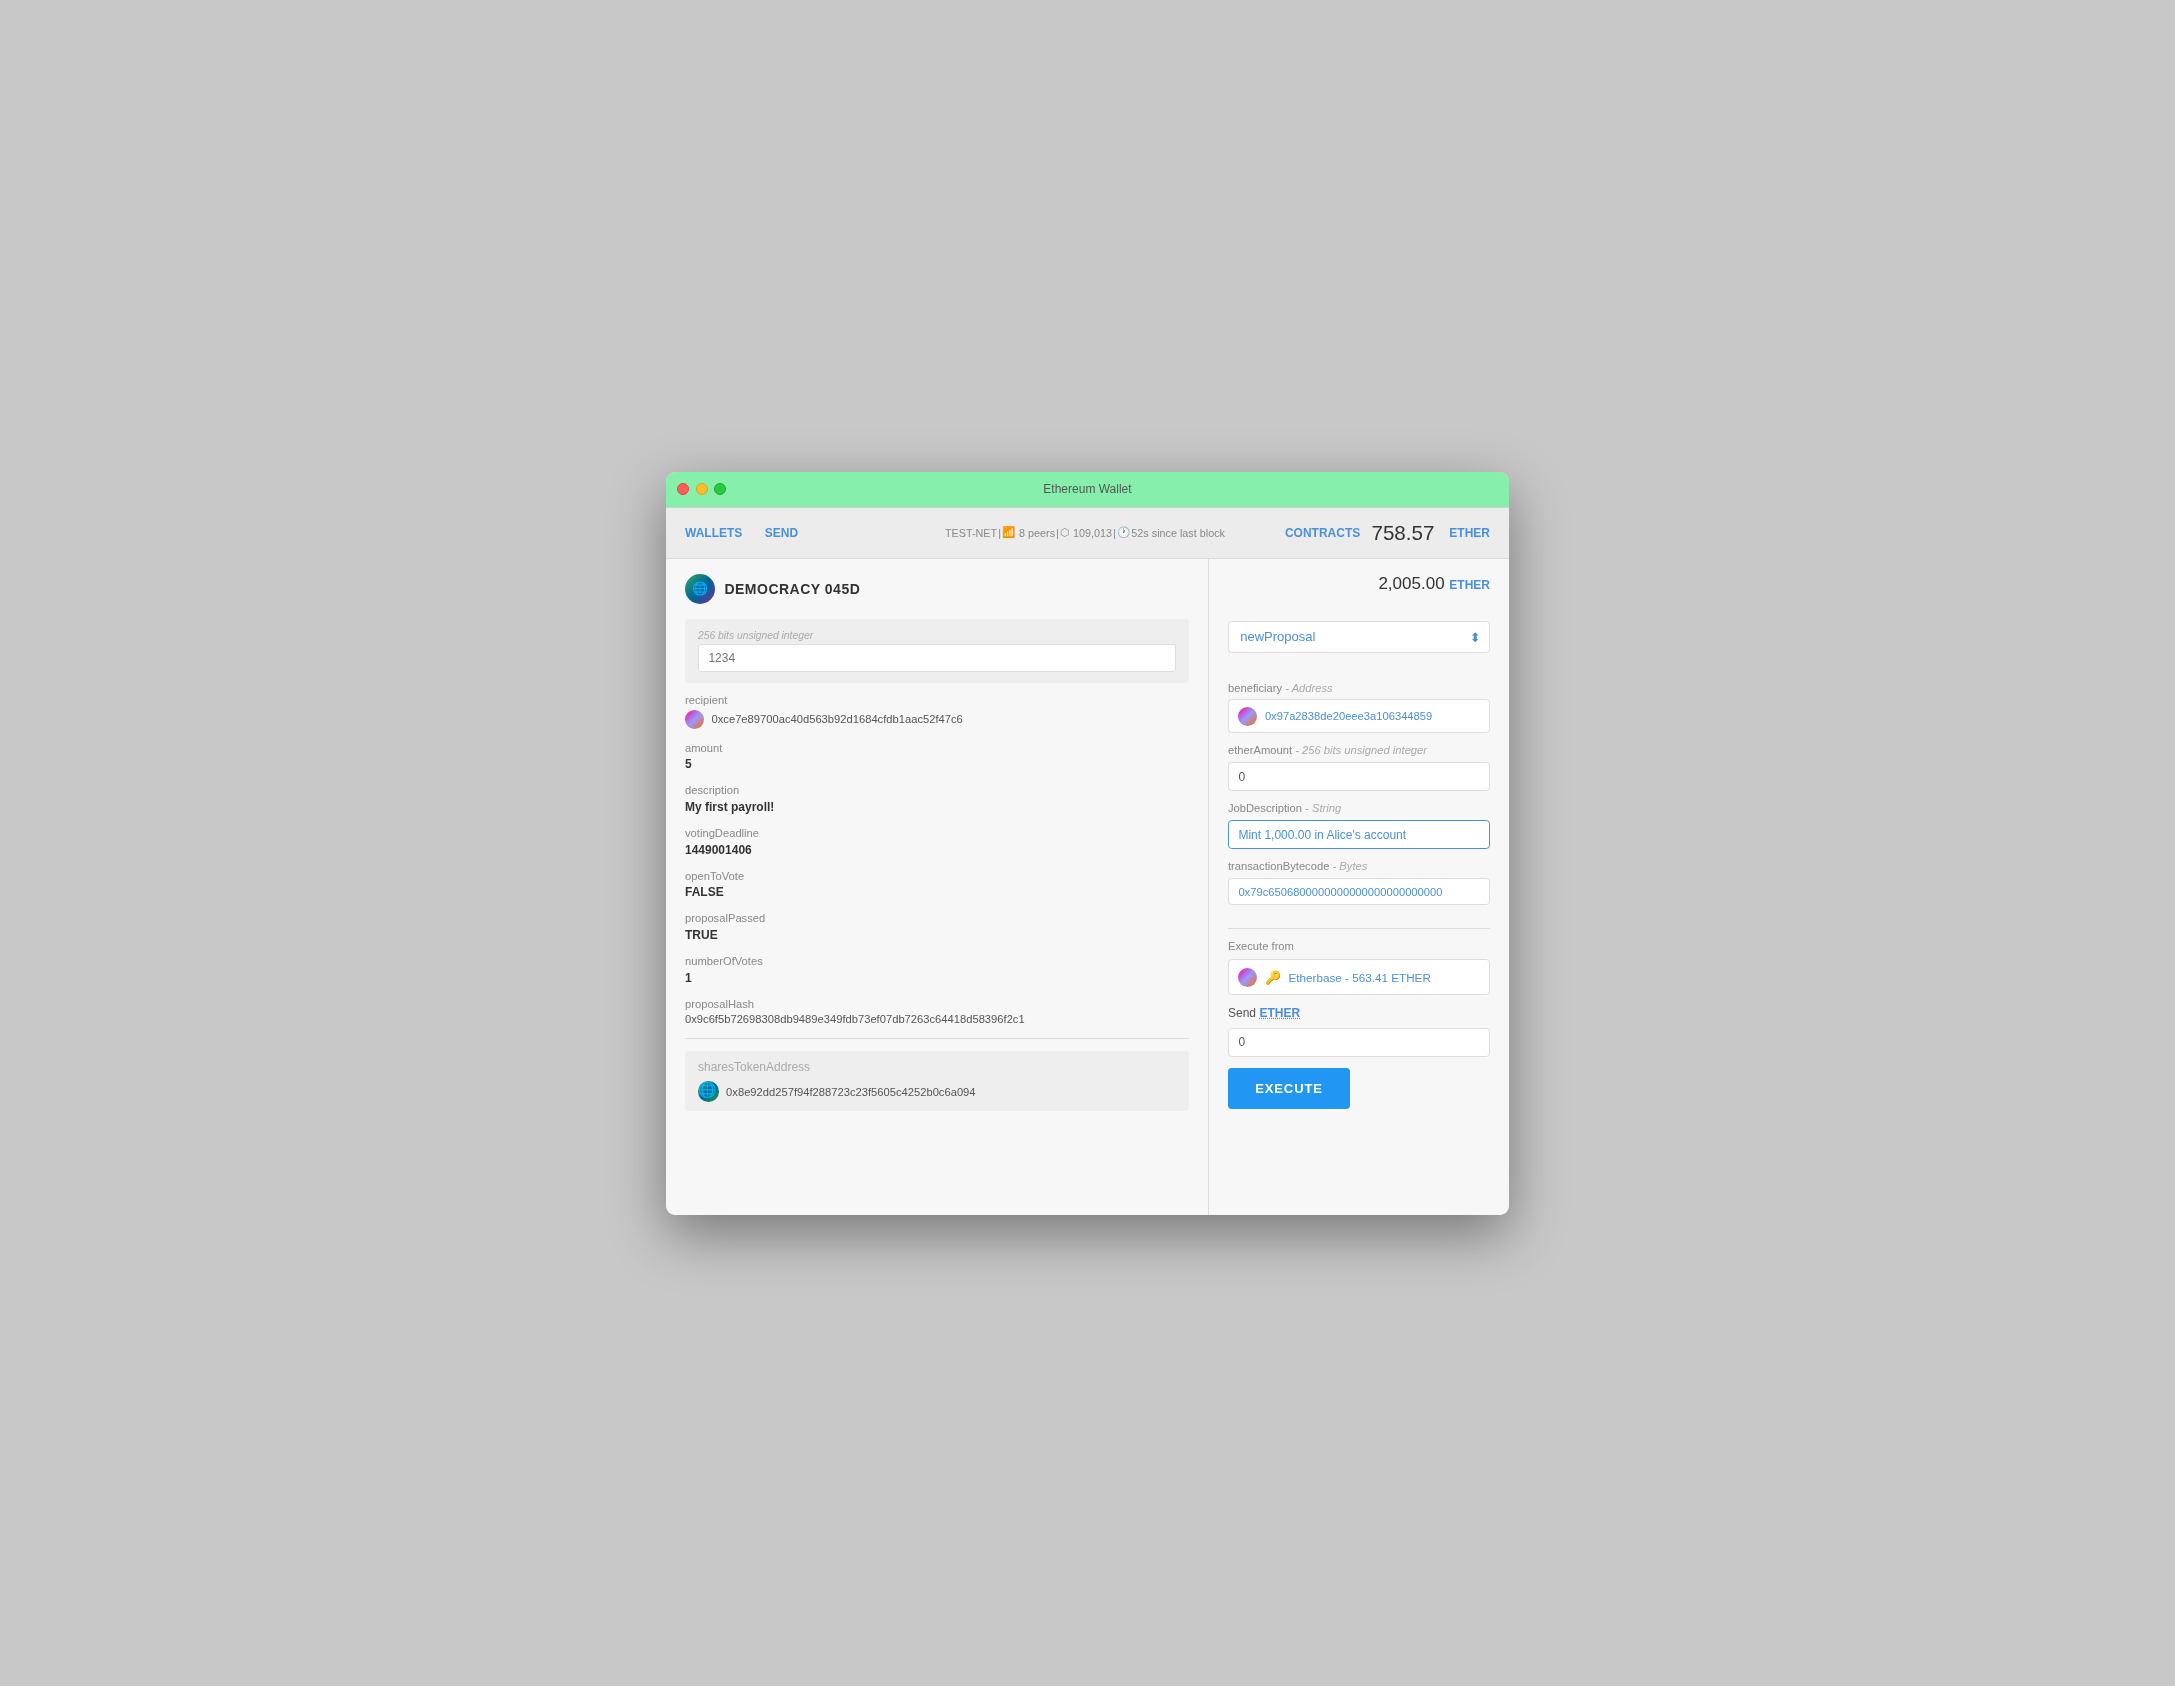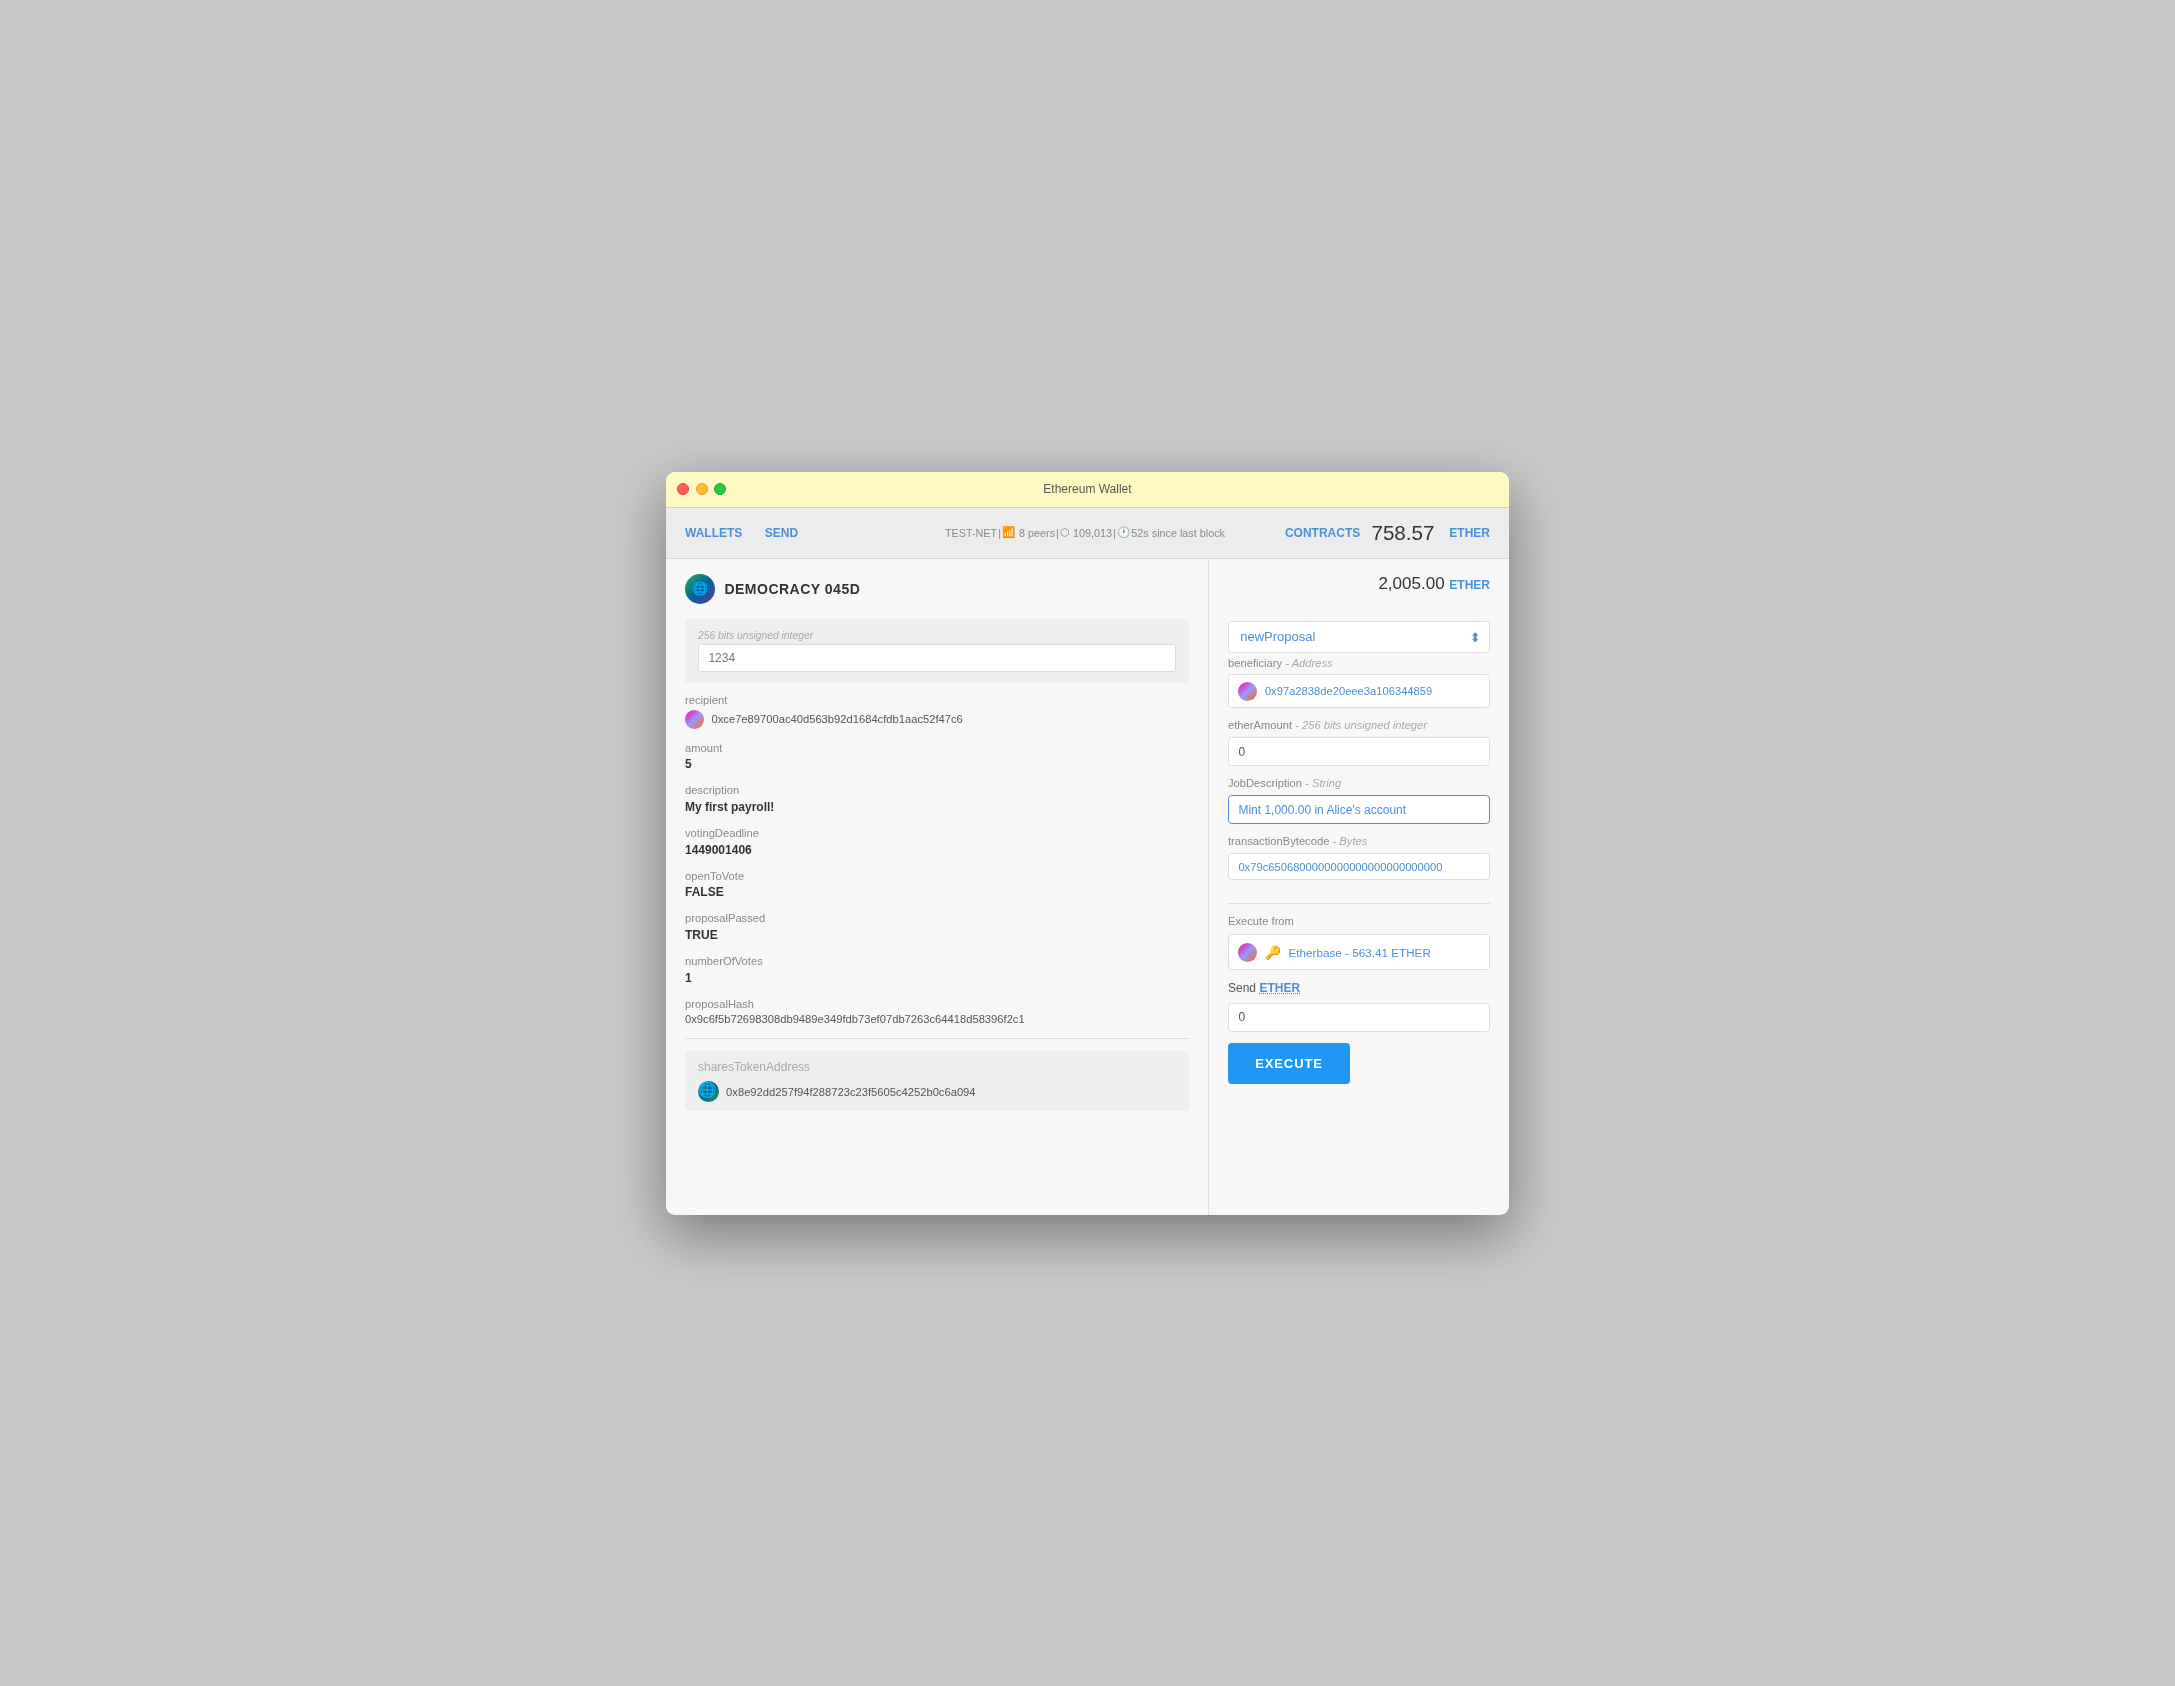--- a/index.html
+++ b/index.html
@@ -12,21 +12,21 @@
       font-family: -apple-system, BlinkMacSystemFont, 'Helvetica Neue', Arial, sans-serif;
     }
     .window {
       width: 843px;
       background: #f0f0f0;
       border-radius: 9.4px;
       box-shadow: 0 19px 56px rgba(0,0,0,0.4);
       overflow: hidden;
     }
     .title-bar {
-      background: #fef9c3;
+      background: #86efac;
       height: 36px;
       display: flex;
       align-items: center;
       justify-content: center;
       position: relative;
       border-bottom: 0.9px solid #d0d0d0;
     }
     .title-bar-buttons {
       position: absolute;
       left: 11.2px;
@@ -201,21 +201,21 @@
       color: #333;
       margin-bottom: 27px;
     }
     .balance-unit-right {
       font-size: 12px;
       font-weight: 600;
       color: #4a90d9;
     }
     .dropdown-wrapper {
       position: relative;
-      margin-bottom: 4px;
+      margin-bottom: 29px;
     }
     .dropdown {
       width: 100%;
       background: white;
       border: 0.9px solid #ddd;
       border-radius: 3.7px;
       padding: 7.5px 28px 7.5px 11.2px;
       font-size: 13px;
       color: #4a90d9;
       appearance: none;

